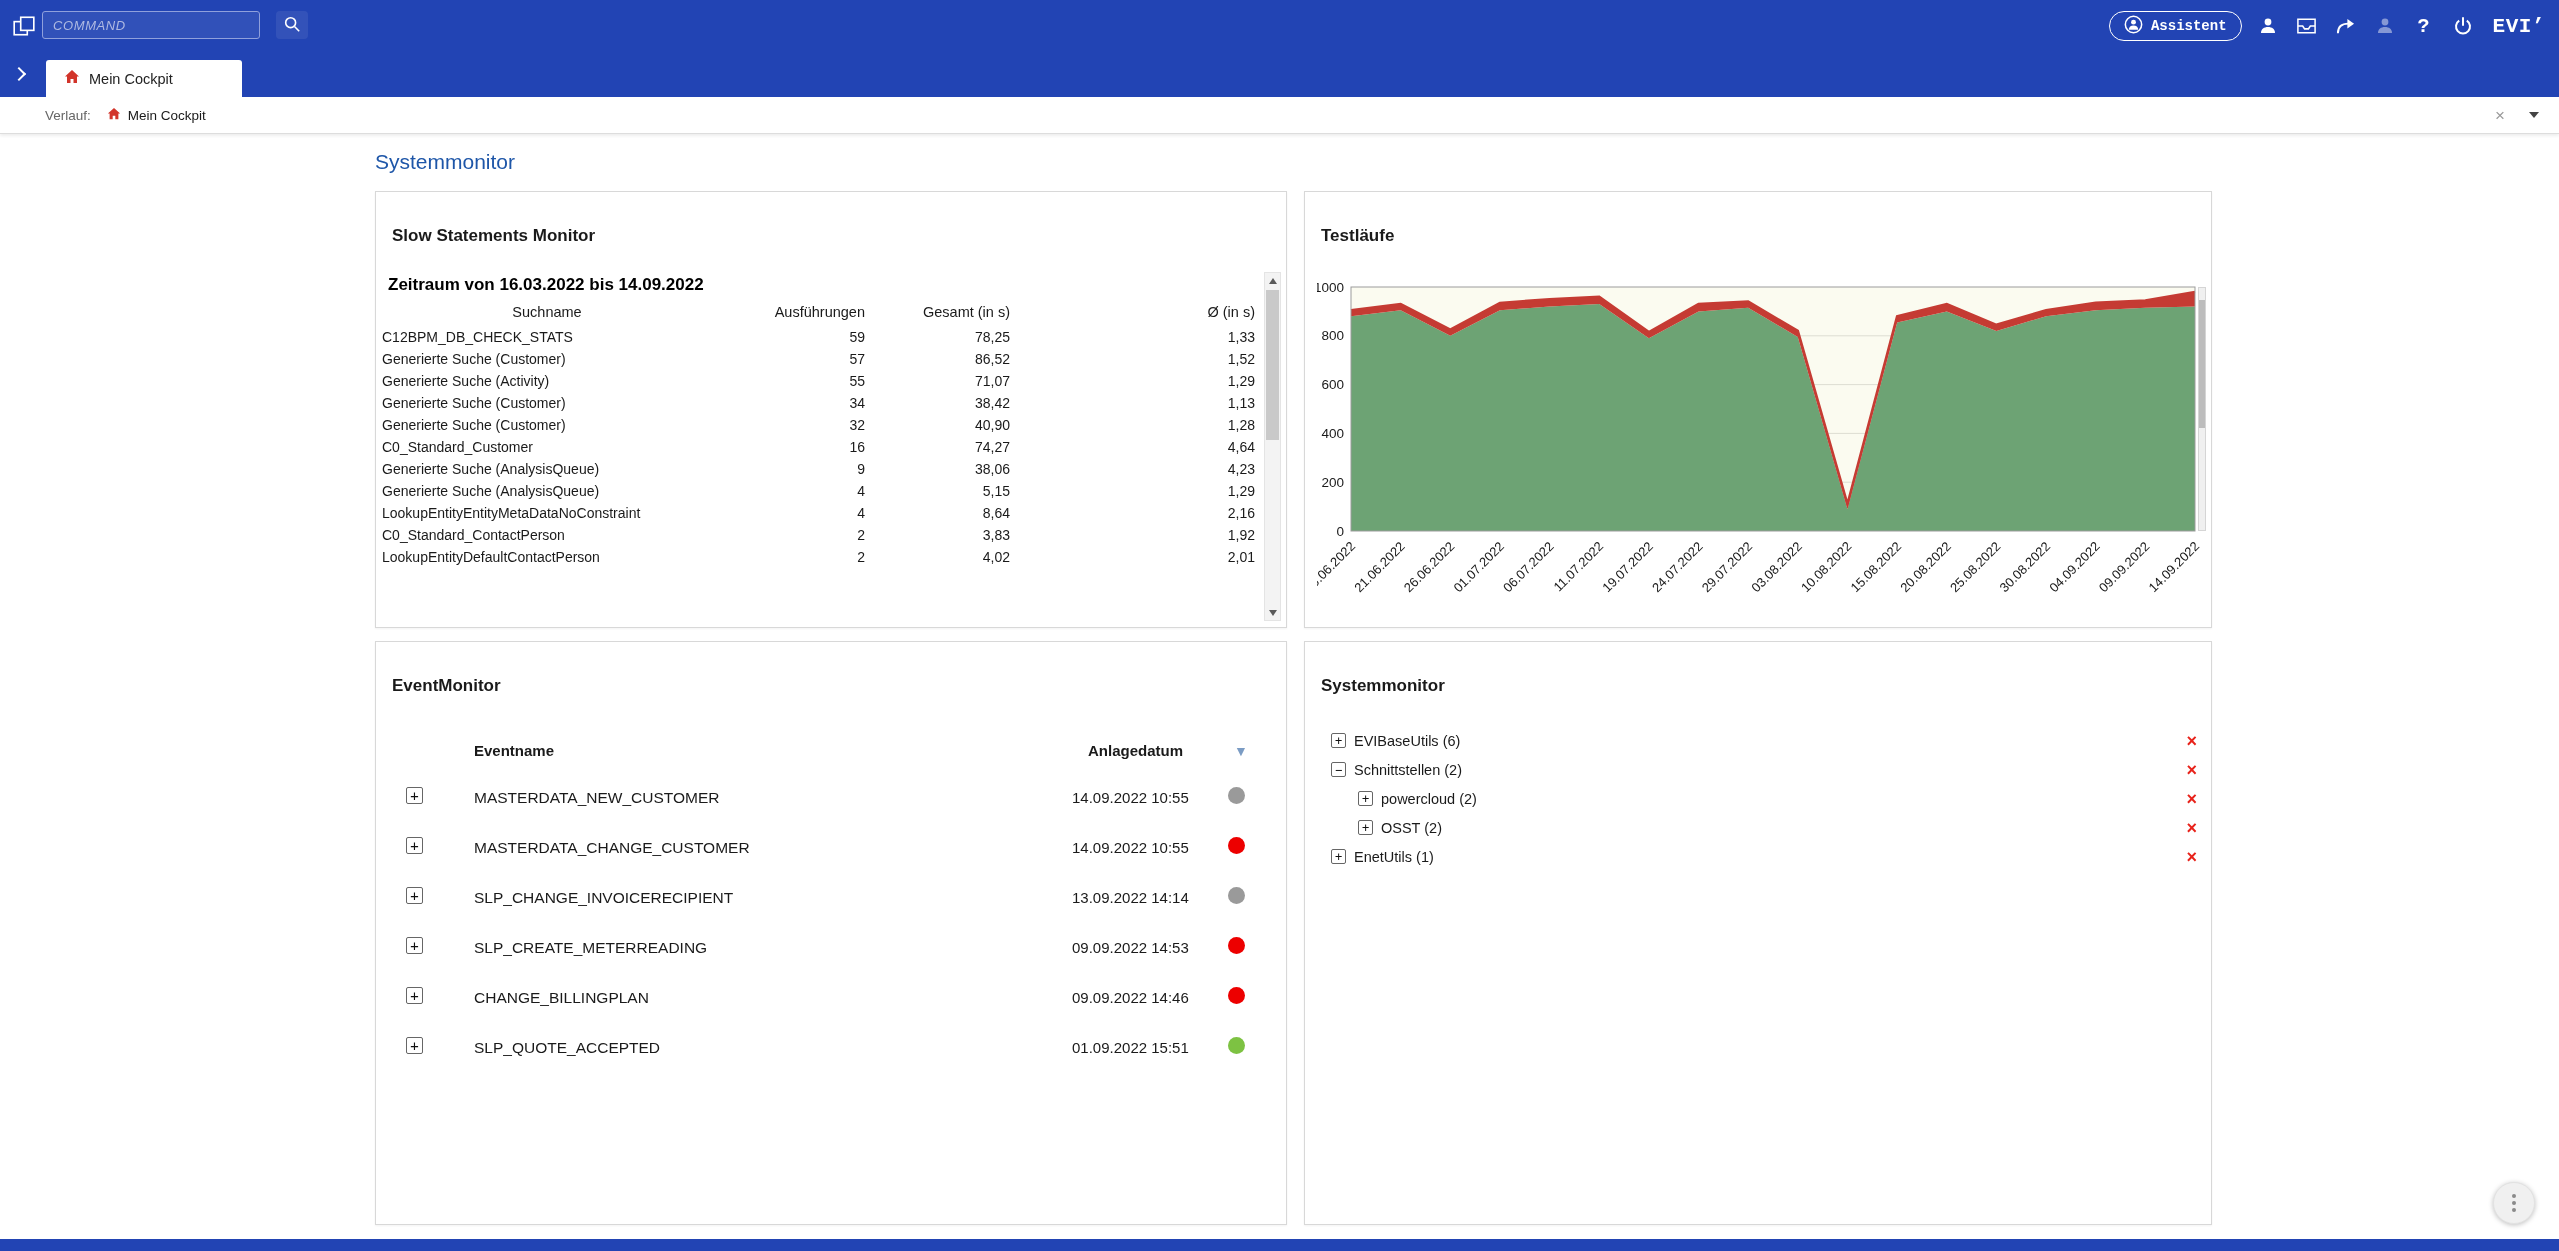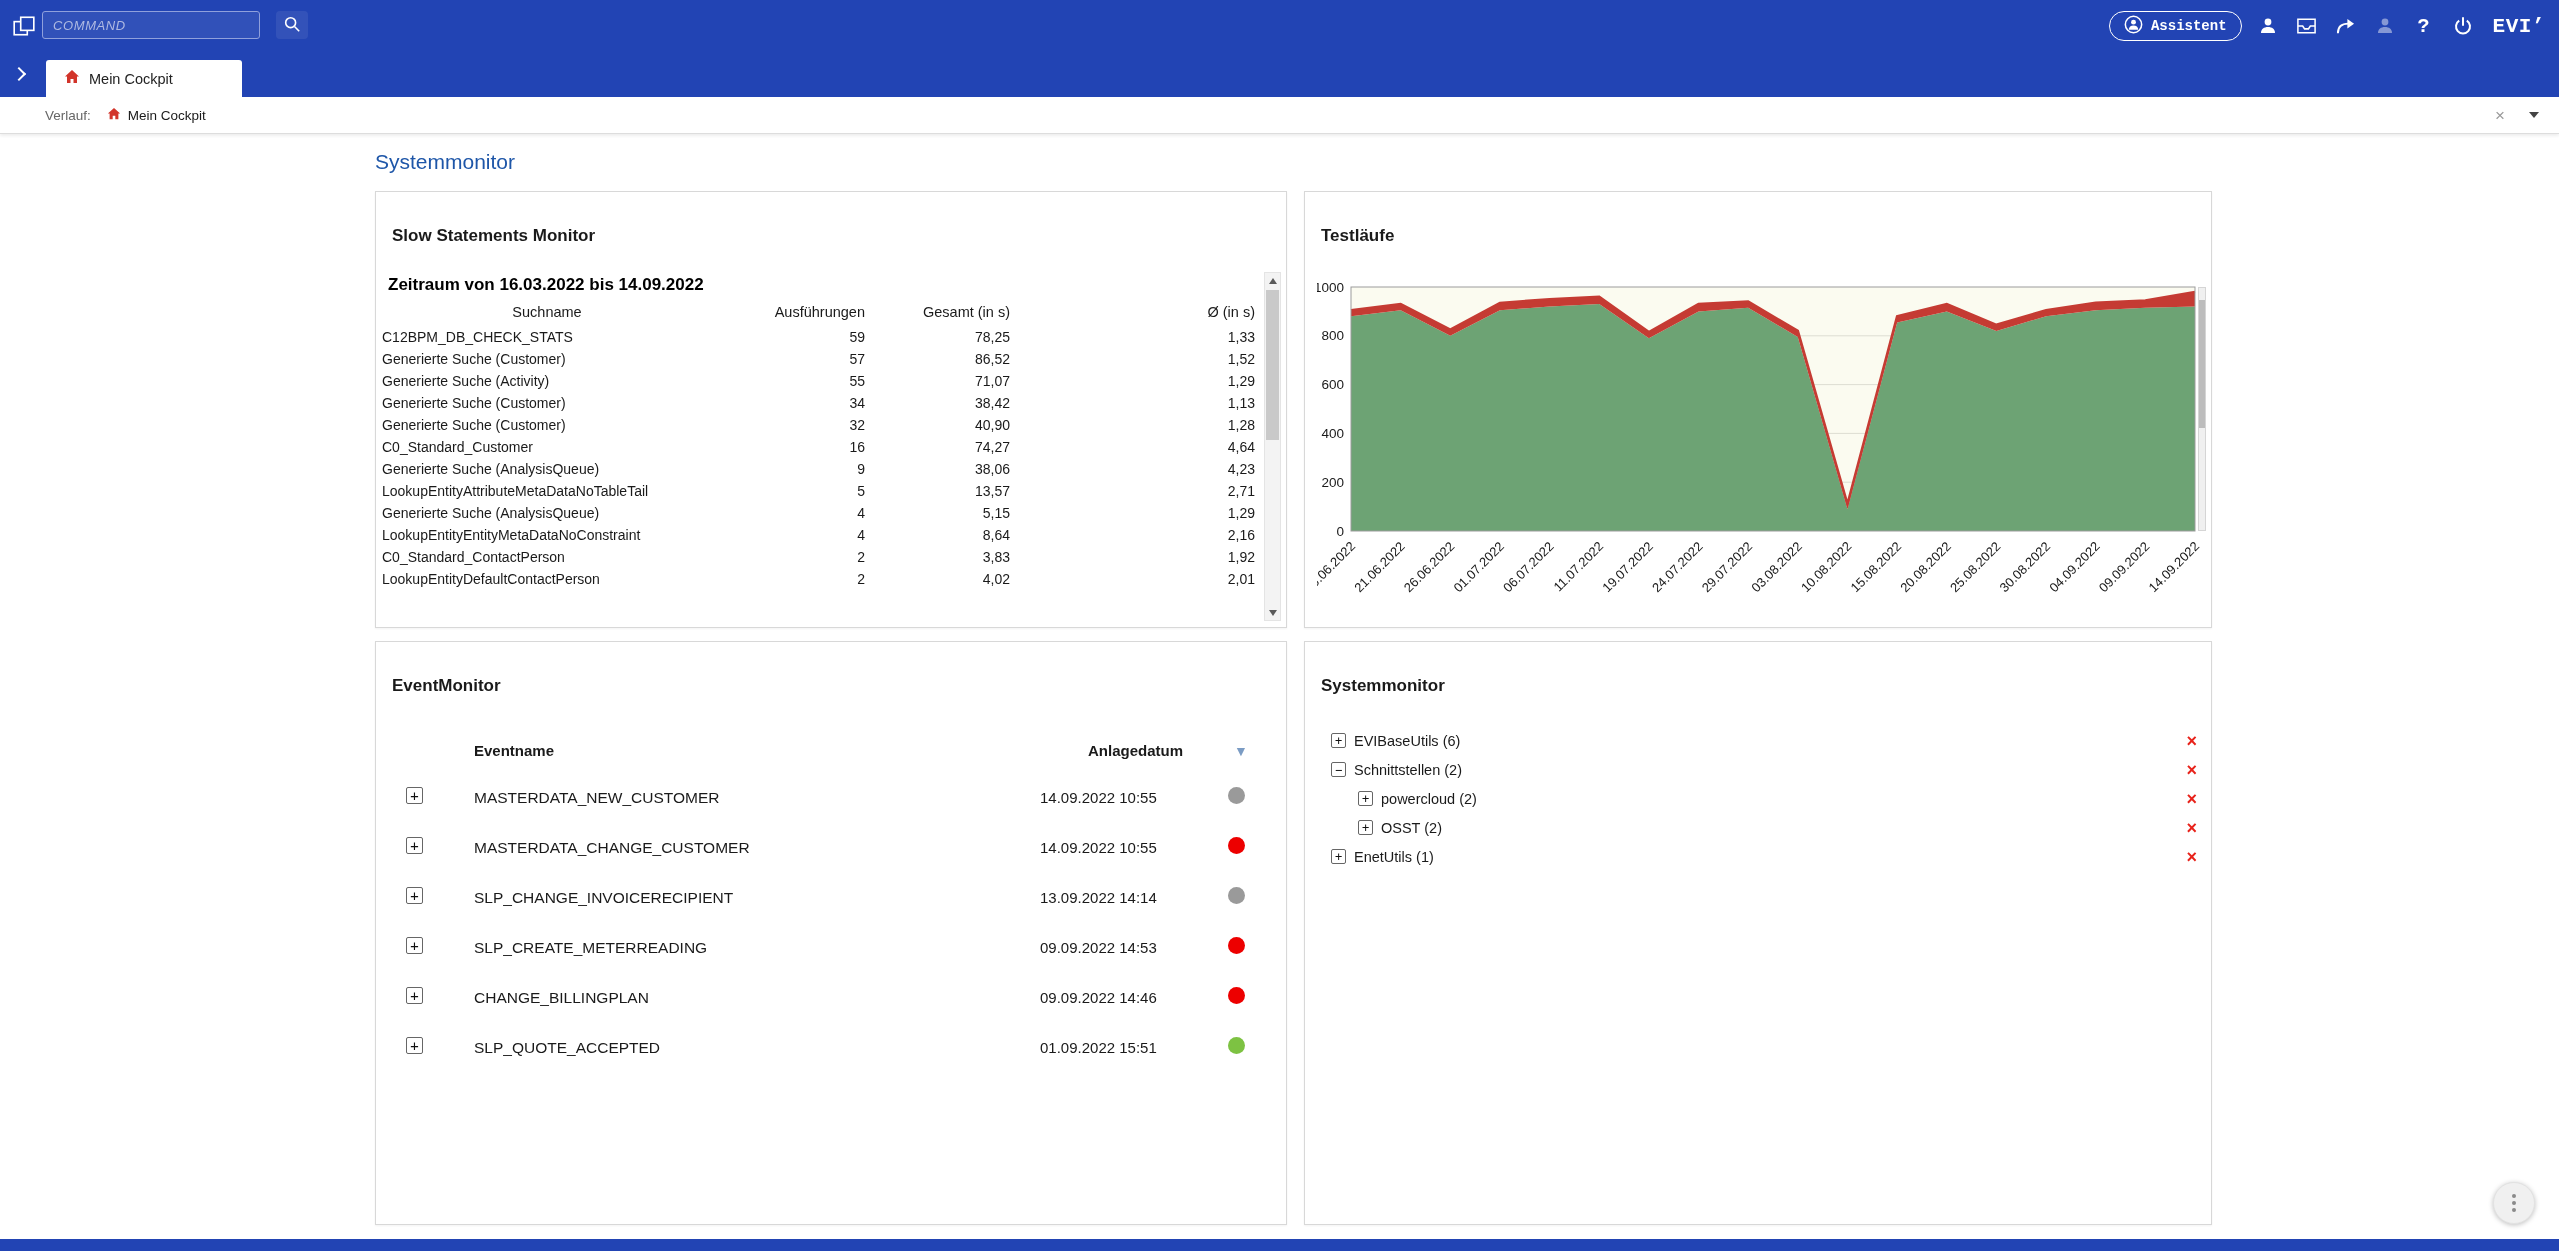--- a/index.html
+++ b/index.html
@@ -71,21 +71,21 @@
   .chart-sb-thumb{position:absolute;top:12px;left:0;right:0;height:128px;background:#bdbdbd;cursor:pointer;}
   
   .event-head{position:absolute;top:100px;left:0;right:0;height:24px;font-weight:bold;font-size:15px;}
   .eh-name{position:absolute;left:98px;}
   .eh-date{position:absolute;left:712px;text-align:center;}
   .sort{position:absolute;left:858px;top:1px;color:#7b9cc4;font-size:14px;cursor:pointer;}
   #event-rows{position:absolute;left:0;top:130px;right:0;}
   .event-row{position:relative;height:50px;}
   .event-row .expander{position:absolute;left:30px;top:15px;}
   .ev-name{position:absolute;left:98px;top:17px;font-size:15.5px;}
-  .ev-date{position:absolute;left:664px;top:17px;font-size:15px;}
+  .ev-date{position:absolute;left:696px;top:17px;font-size:15px;}
   .status-dot{position:absolute;left:852px;top:15px;width:17px;height:17px;border-radius:50%;}
   
   .expander{display:inline-flex;align-items:center;justify-content:center;width:17px;height:17px;
     border:1px solid #666;border-radius:2px;background:#fff;color:#111;font-size:14px;line-height:1;
     box-sizing:border-box;cursor:pointer;font-family:"DejaVu Sans Mono",monospace;}
   .expander.sm{width:15px;height:15px;font-size:12px;}
   
   #tree{position:absolute;left:26px;top:84px;right:14px;}
   .tree-row{position:relative;height:29px;display:flex;align-items:center;}
   .tree-label{margin-left:8px;font-size:14.5px;cursor:default;}
@@ -247,26 +247,20 @@
           <td>C0_Standard_Customer</td>
           <td>16</td>
           <td>74,27</td>
           <td>4,64</td>
         </tr>
         <tr>
           <td>Generierte Suche (AnalysisQueue)</td>
           <td>9</td>
           <td>38,06</td>
           <td>4,23</td>
-        </tr>
-        <tr>
-          <td>LookupEntityAttributeMetaDataNoTableTail</td>
-          <td>5</td>
-          <td>13,57</td>
-          <td>2,71</td>
         </tr>
         <tr>
           <td>Generierte Suche (AnalysisQueue)</td>
           <td>4</td>
           <td>5,15</td>
           <td>1,29</td>
         </tr>
         <tr>
           <td>LookupEntityEntityMetaDataNoConstraint</td>
           <td>4</td>

